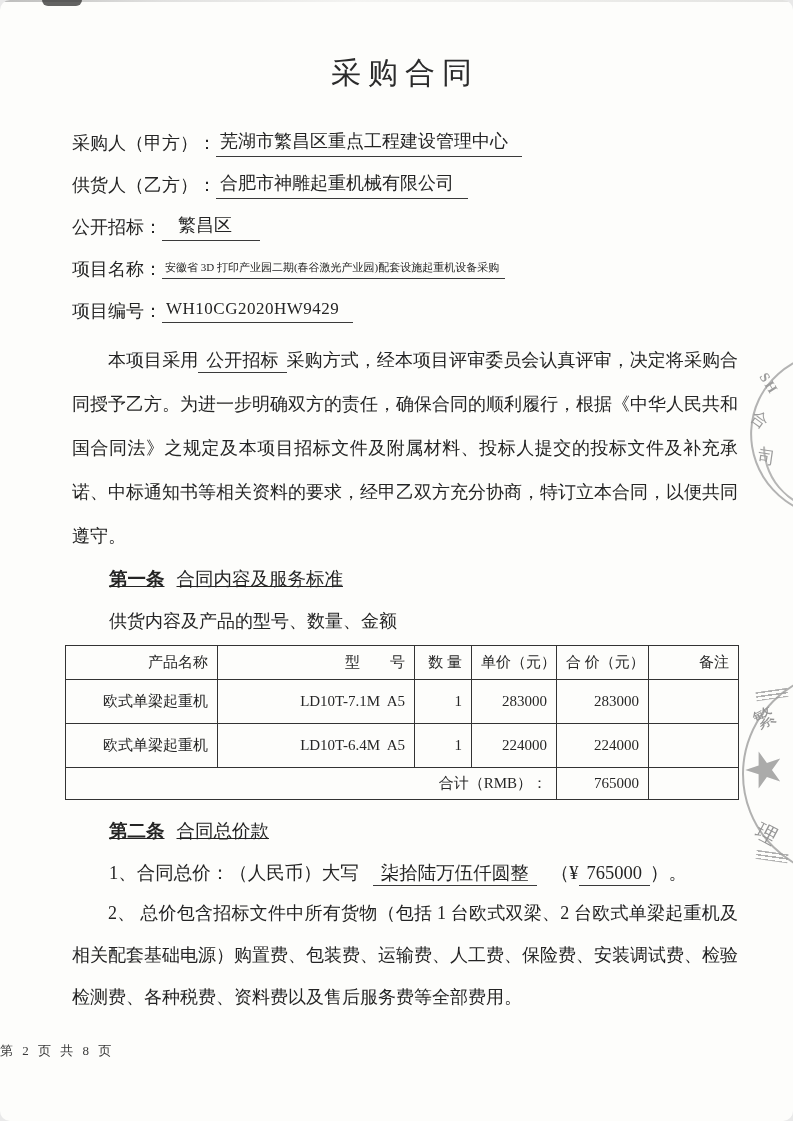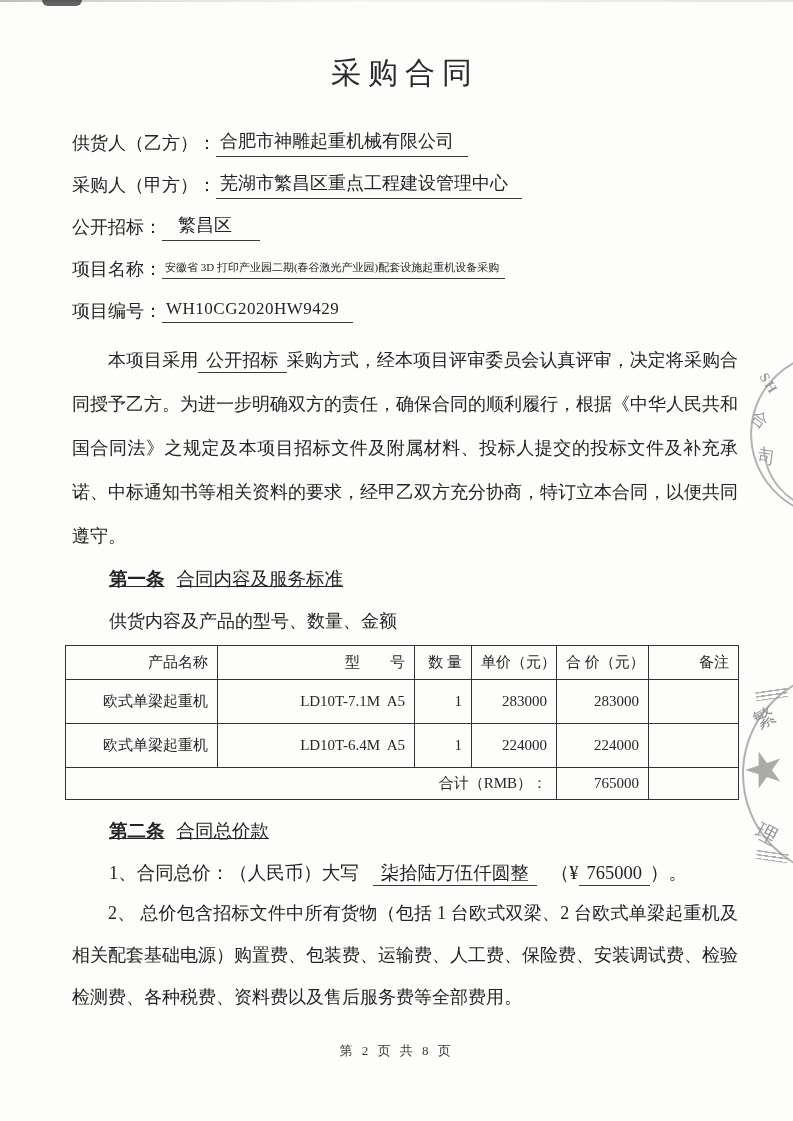--- a/index.html
+++ b/index.html
@@ -4,20 +4,21 @@
 <style>
   html,body { margin:0; padding:0; background:#e9e9e9; }
   .sheet {
     position:relative;
     width:793px; height:1121px;
     margin:0 auto;
     background:#fdfdfb;
     overflow:hidden;
     font-family:"Liberation Serif","DejaVu Serif",serif;
     color:#242424;
+    border-radius:10px;
   }
   
   .edge-line {
     position:absolute; top:0; left:0; width:100%; height:2px;
     background:linear-gradient(to right,#6f6f6f 0%,#bdbdbd 20%,#e8e8e6 45%,#d9d9d6 70%,#c2c2c0 100%);
     opacity:.45;
   }
   .edge-blob {
     position:absolute; top:0; left:42px; width:40px; height:6px;
     background:#3c3c3c; border-radius:0 0 8px 8px; opacity:.8;
@@ -60,21 +61,21 @@
   table.products tbody tr { height:44px; }
   table.products tr.total-row { height:32px; }
 
   .sec2-heading { margin-top:10px; }
   .price-line { margin:0; font-size:18.5px; line-height:42px; padding-left:37px; white-space:nowrap; }
   .price-line .gap { display:inline-block; width:14px; }
   .item2 { margin:-2px 0 0; font-size:18px; line-height:42px; text-align:justify; text-indent:2em; }
 
   .footer {
     position:absolute; top:1042px; left:0; width:100%;
-    text-align:center; font-size:13px; letter-spacing:3px; color:#3a3a3a;
+    text-align:left; font-size:13px; letter-spacing:3px; color:#3a3a3a;
   }
 
   
   .stamp { position:absolute; pointer-events:none; }
   .stamp-company { left:750px; top:352px; width:170px; height:166px; color:#a6a6a6; }
   .stamp-company .ring {
     position:absolute; inset:0; border:2.5px solid currentColor; border-radius:50%;
     transform:rotate(14deg); opacity:.85;
   }
   .stamp-company .inner-arc {
@@ -125,26 +126,26 @@
 
   <div class="edge-line"></div>
   <div class="edge-blob"></div>
 
   <div class="content">
 
     <h1 class="title">采购合同</h1>
 
     <ul class="fields">
       <li>
+        <span>采购人（甲方）：</span>
+        <span class="uv">芜湖市繁昌区重点工程建设管理中心</span>
+      </li>
+      <li>
         <span>供货人（乙方）：</span>
         <span class="uv">合肥市神雕起重机械有限公司</span>
-      </li>
-      <li>
-        <span>采购人（甲方）：</span>
-        <span class="uv">芜湖市繁昌区重点工程建设管理中心</span>
       </li>
       <li>
         <span>公开招标：</span>
         <span class="uv">繁昌区</span>
       </li>
       <li>
         <span>项目名称：</span>
         <span class="uv">安徽省 3D 打印产业园二期(春谷激光产业园)配套设施起重机设备采购</span>
       </li>
       <li>

